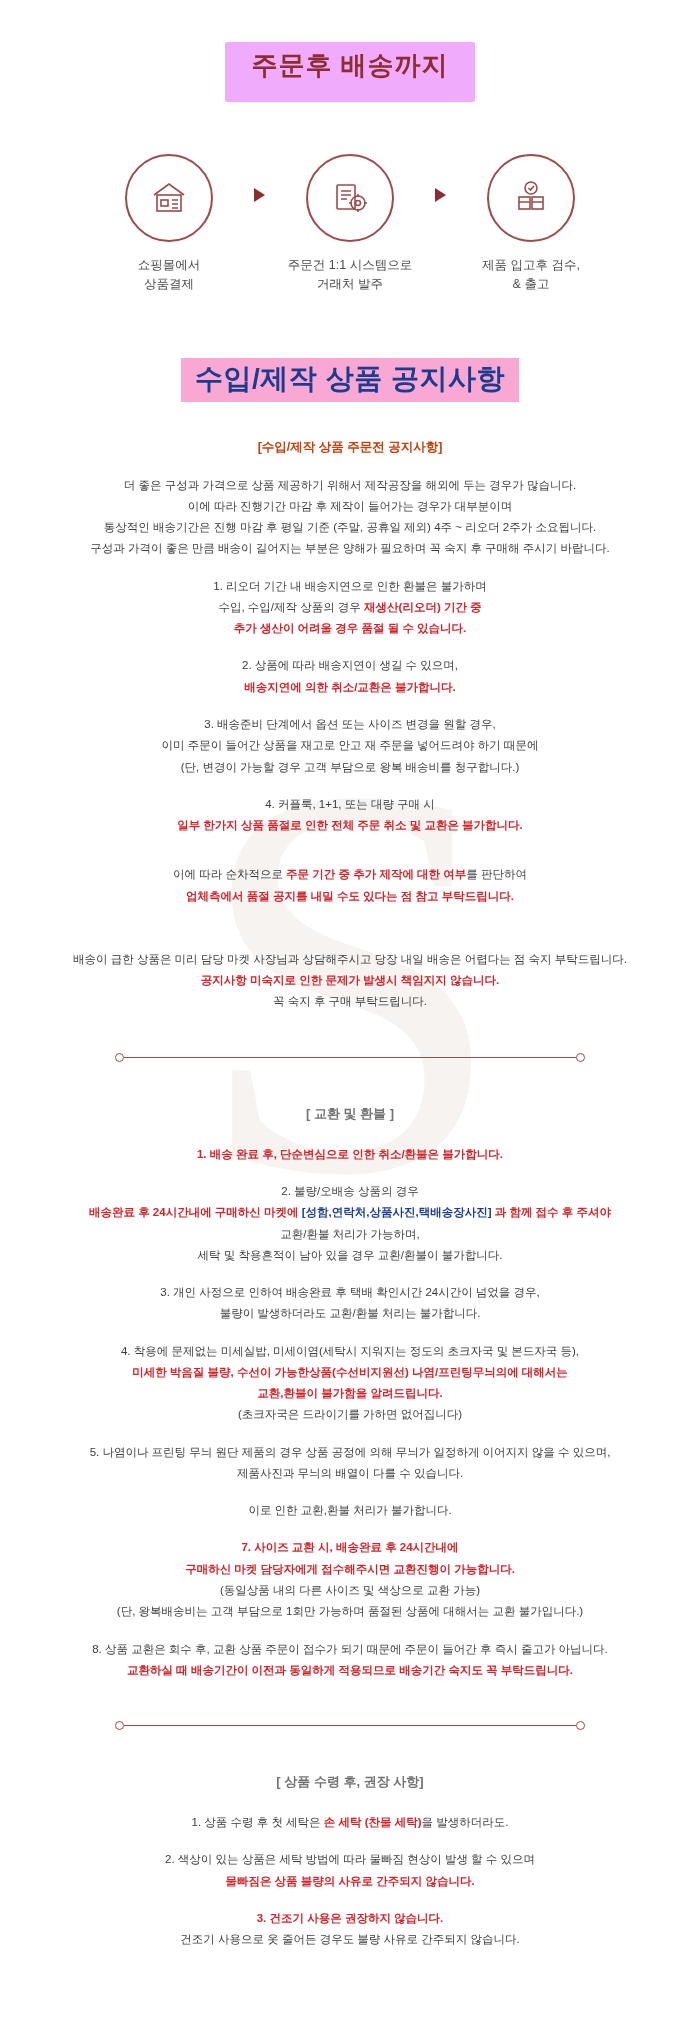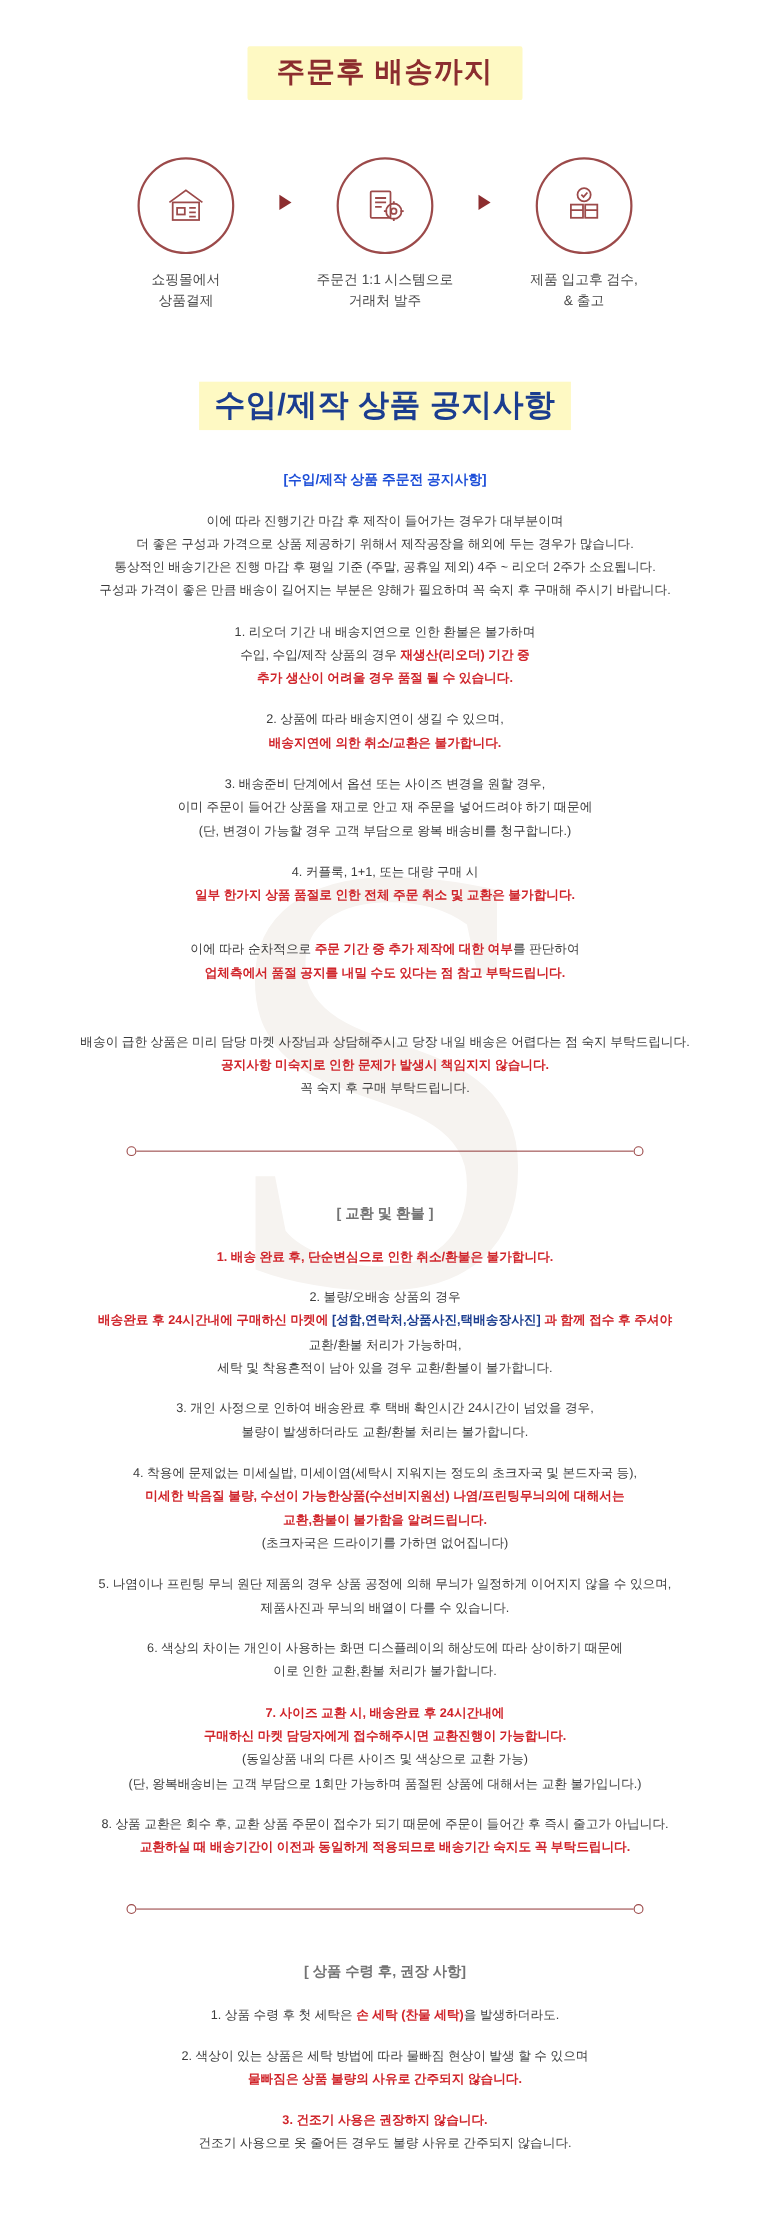--- a/index.html
+++ b/index.html
@@ -38,22 +38,22 @@
     z-index: 1;
   }
 
   
   .top-banner {
     text-align: center;
     padding-top: 42px;
   }
   .top-banner .title-box {
     display: inline-block;
-    background: #fef9c3;
-    padding: 6px 26px 8px 26px;
+    background: #f0abfc;
+    padding: 6px 26px 19px 26px;
     border-radius: 2px;
   }
   .top-banner .title-box span {
     font-size: 26px;
     font-weight: bold;
     color: #8c2d2f;
     letter-spacing: 1px;
   }
 
   
@@ -95,42 +95,42 @@
     border-bottom: 7px solid transparent;
   }
 
   
   .main-heading {
     text-align: center;
     margin-top: 64px;
   }
   .main-heading .hl {
     display: inline-block;
-    background: #fef9c3;
+    background: #f9a8d4;
     padding: 2px 14px 4px 14px;
   }
   .main-heading .hl span {
     font-size: 28px;
     font-weight: bold;
     color: #1b3d8f;
     letter-spacing: 0.5px;
   }
 
   
   .block {
     text-align: center;
     font-size: 11.5px;
     line-height: 1.85;
     color: #3b3b3b;
     margin: 0 auto;
     width: 620px;
   }
   .sec-title {
     font-weight: bold;
-    color: #1d4ed8;
+    color: #c2410c;
     font-size: 12.5px;
     margin-top: 34px;
     margin-bottom: 10px;
     text-align: center;
   }
   .para { margin-top: 16px; }
   .para.tight { margin-top: 8px; }
   .red { color: #d0252b; font-weight: bold; }
   .blue { color: #1b3d8f; font-weight: bold; }
 
@@ -232,22 +232,22 @@
     <div class="main-heading">
       <div class="hl">
         <span>수입/제작 상품 공지사항</span>
       </div>
     </div>
 
     <div class="block">
       <div class="sec-title">[수입/제작 상품 주문전 공지사항]</div>
 
       <div class="para">
+        <div>더 좋은 구성과 가격으로 상품 제공하기 위해서 제작공장을 해외에 두는 경우가 많습니다.</div>
         <div>이에 따라 진행기간 마감 후 제작이 들어가는 경우가 대부분이며</div>
-        <div>더 좋은 구성과 가격으로 상품 제공하기 위해서 제작공장을 해외에 두는 경우가 많습니다.</div>
         <div>통상적인 배송기간은 진행 마감 후 평일 기준 (주말, 공휴일 제외) 4주 ~ 리오더 2주가 소요됩니다.</div>
         <div>구성과 가격이 좋은 만큼 배송이 길어지는 부분은 양해가 필요하며 꼭 숙지 후 구매해 주시기 바랍니다.</div>
       </div>
 
       <div class="para">
         <div>1. 리오더 기간 내 배송지연으로 인한 환불은 불가하며</div>
         <div>
           <span>수입, 수입/제작 상품의 경우 </span><span class="red">재생산(리오더) 기간 중</span>
         </div>
         <div class="red">추가 생산이 어려울 경우 품절 될 수 있습니다.</div>
@@ -314,21 +314,20 @@
         <div class="red">교환,환불이 불가함을 알려드립니다.</div>
         <div>(초크자국은 드라이기를 가하면 없어집니다)</div>
       </div>
 
       <div class="para">
         <div>5. 나염이나 프린팅 무늬 원단 제품의 경우 상품 공정에 의해 무늬가 일정하게 이어지지 않을 수 있으며,</div>
         <div>제품사진과 무늬의 배열이 다를 수 있습니다.</div>
       </div>
 
       <div class="para">
-        <div>6. 색상의 차이는 개인이 사용하는 화면 디스플레이의 해상도에 따라 상이하기 때문에</div>
         <div>이로 인한 교환,환불 처리가 불가합니다.</div>
       </div>
 
       <div class="para">
         <div class="red">7. 사이즈 교환 시, 배송완료 후 24시간내에</div>
         <div class="red">구매하신 마켓 담당자에게 접수해주시면 교환진행이 가능합니다.</div>
         <div>(동일상품 내의 다른 사이즈 및 색상으로 교환 가능)</div>
         <div>(단, 왕복배송비는 고객 부담으로 1회만 가능하며 품절된 상품에 대해서는 교환 불가입니다.)</div>
       </div>
 

